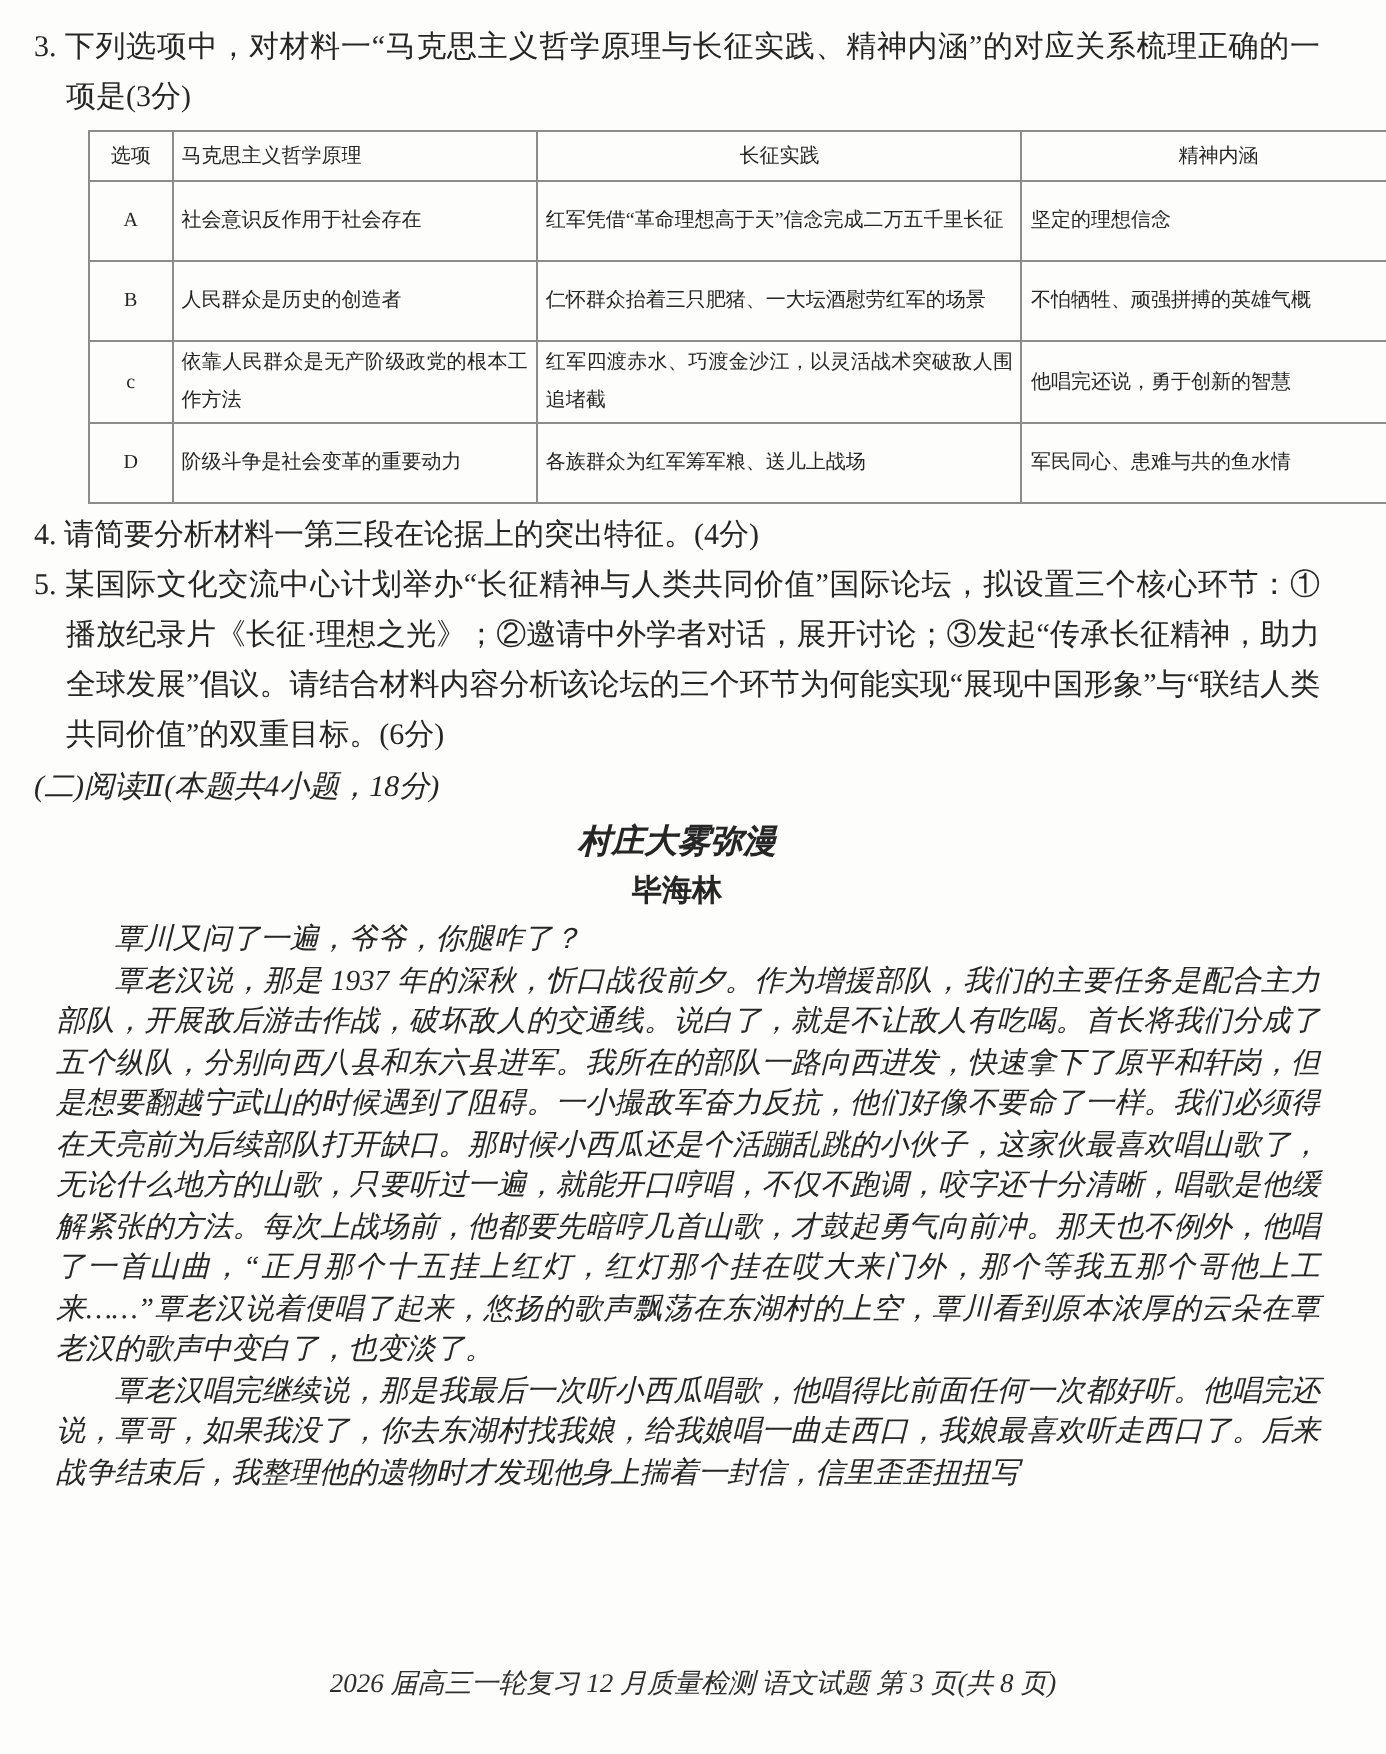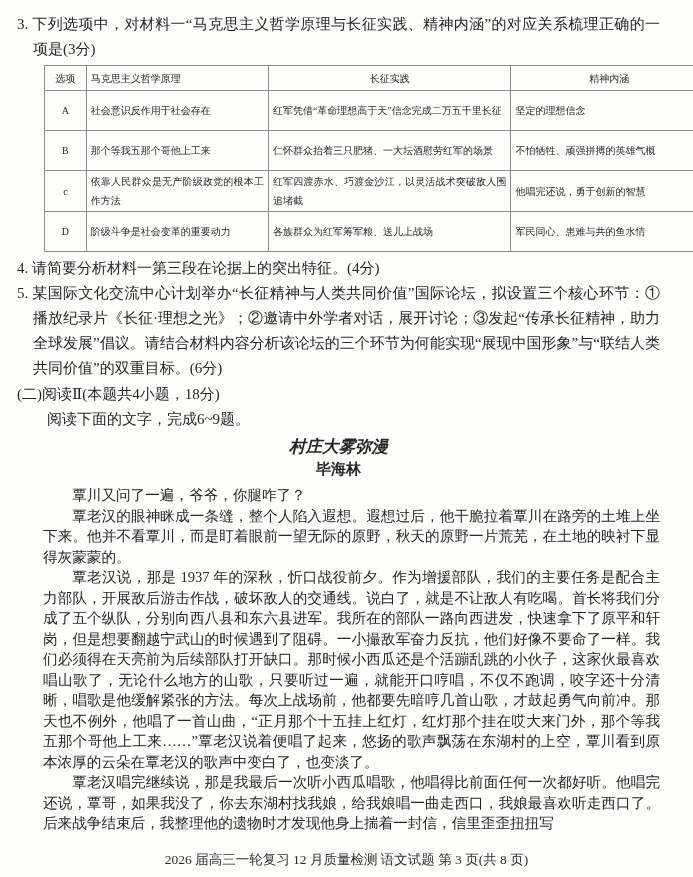--- a/index.html
+++ b/index.html
@@ -41,58 +41,58 @@
   }
   table.corr th { text-align:center; height:22px; }
   table.corr th.left { text-align:left; }
   table.corr td.opt { text-align:center; }
   table.corr tr.data-row { height:40px; }
   .col-opt   { width:38px; }
   .col-prin  { width:166px; }
   .col-prac  { width:221px; }
   .col-spir  { width:179px; }
   
-  .kai { }
+  .kai { font-style:italic; }
   .section-head {
     font-size:15px; line-height:25px; margin:1px 0 0 0;
   }
   .instruction {
     font-size:15px; line-height:25px; margin:0; text-indent:2em;
   }
   
   .passage-title {
     text-align:center;
     font-family:"Liberation Sans","DejaVu Sans",sans-serif;
     font-weight:bold;
     font-size:16.5px;
     line-height:25px;
     margin:2px 0 0 0;
     font-style:italic;
   }
   .passage-author {
     text-align:center;
-    font-family:Liberation Mono, monospace;
+    font-family:Liberation Sans, sans-serif;
     font-weight:bold;
     font-size:15px;
     line-height:23px;
     margin:0 0 3px 0;
   }
-  .passage { margin-left:26px; }
+  .passage { margin-left:11px; }
   .passage p {
     margin:0;
     font-size:14.6px;
     line-height:20.5px;
     text-align:justify;
     text-indent:2em;
   }
   
   .footer {
     position:absolute;
     left:0; right:0;
-    bottom:8px;
+    bottom:26px;
     text-align:center;
     font-size:13.5px;
     color:#2e2e2e;
   }
 </style>
 </head>
 <body>
 
 <div class="page">
 
@@ -113,21 +113,21 @@
       <th>精神内涵</th>
     </tr>
     <tr class="data-row">
       <td class="opt">A</td>
       <td>社会意识反作用于社会存在</td>
       <td>红军凭借“革命理想高于天”信念完成二万五千里长征</td>
       <td>坚定的理想信念</td>
     </tr>
     <tr class="data-row">
       <td class="opt">B</td>
-      <td>那个等我五那个哥他上工来</td>
+      <td>人民群众是历史的创造者</td>
       <td>仁怀群众抬着三只肥猪、一大坛酒慰劳红军的场景</td>
       <td>不怕牺牲、顽强拼搏的英雄气概</td>
     </tr>
     <tr class="data-row">
       <td class="opt">c</td>
       <td>依靠人民群众是无产阶级政党的根本工作方法</td>
       <td>红军四渡赤水、巧渡金沙江，以灵活战术突破敌人围追堵截</td>
       <td>他唱完还说，勇于创新的智慧</td>
     </tr>
     <tr class="data-row">
@@ -136,27 +136,25 @@
       <td>各族群众为红军筹军粮、送儿上战场</td>
       <td>军民同心、患难与共的鱼水情</td>
     </tr>
   </tbody>
     </table>
 
   <p class="q">4. 请简要分析材料一第三段在论据上的突出特征。(4分)</p>
   <p class="q">5. 某国际文化交流中心计划举办“长征精神与人类共同价值”国际论坛，拟设置三个核心环节：①播放纪录片《长征·理想之光》；②邀请中外学者对话，展开讨论；③发起“传承长征精神，助力全球发展”倡议。请结合材料内容分析该论坛的三个环节为何能实现“展现中国形象”与“联结人类共同价值”的双重目标。(6分)</p>
 
   <p class="section-head kai">(二)阅读Ⅱ(本题共4小题，18分)</p>
-  <p class="instruction kai">阅读下面的文字，完成6~9题。</p>
 
   <h2 class="passage-title">村庄大雾弥漫</h2>
   <div class="passage-author">毕海林</div>
 
   <div class="passage kai">
     <p>覃川又问了一遍，爷爷，你腿咋了？</p>
-    <p>覃老汉的眼神眯成一条缝，整个人陷入遐想。遐想过后，他干脆拉着覃川在路旁的土堆上坐下来。他并不看覃川，而是盯着眼前一望无际的原野，秋天的原野一片荒芜，在土地的映衬下显得灰蒙蒙的。</p>
     <p>覃老汉说，那是 1937 年的深秋，忻口战役前夕。作为增援部队，我们的主要任务是配合主力部队，开展敌后游击作战，破坏敌人的交通线。说白了，就是不让敌人有吃喝。首长将我们分成了五个纵队，分别向西八县和东六县进军。我所在的部队一路向西进发，快速拿下了原平和轩岗，但是想要翻越宁武山的时候遇到了阻碍。一小撮敌军奋力反抗，他们好像不要命了一样。我们必须得在天亮前为后续部队打开缺口。那时候小西瓜还是个活蹦乱跳的小伙子，这家伙最喜欢唱山歌了，无论什么地方的山歌，只要听过一遍，就能开口哼唱，不仅不跑调，咬字还十分清晰，唱歌是他缓解紧张的方法。每次上战场前，他都要先暗哼几首山歌，才鼓起勇气向前冲。那天也不例外，他唱了一首山曲，“正月那个十五挂上红灯，红灯那个挂在哎大来门外，那个等我五那个哥他上工来……”覃老汉说着便唱了起来，悠扬的歌声飘荡在东湖村的上空，覃川看到原本浓厚的云朵在覃老汉的歌声中变白了，也变淡了。</p>
     <p>覃老汉唱完继续说，那是我最后一次听小西瓜唱歌，他唱得比前面任何一次都好听。他唱完还说，覃哥，如果我没了，你去东湖村找我娘，给我娘唱一曲走西口，我娘最喜欢听走西口了。后来战争结束后，我整理他的遗物时才发现他身上揣着一封信，信里歪歪扭扭写</p>
   </div>
 
   <div class="footer kai">2026 届高三一轮复习 12 月质量检测  语文试题  第 3 页(共 8 页)</div>
 
 </div>
 
 </body></html>

